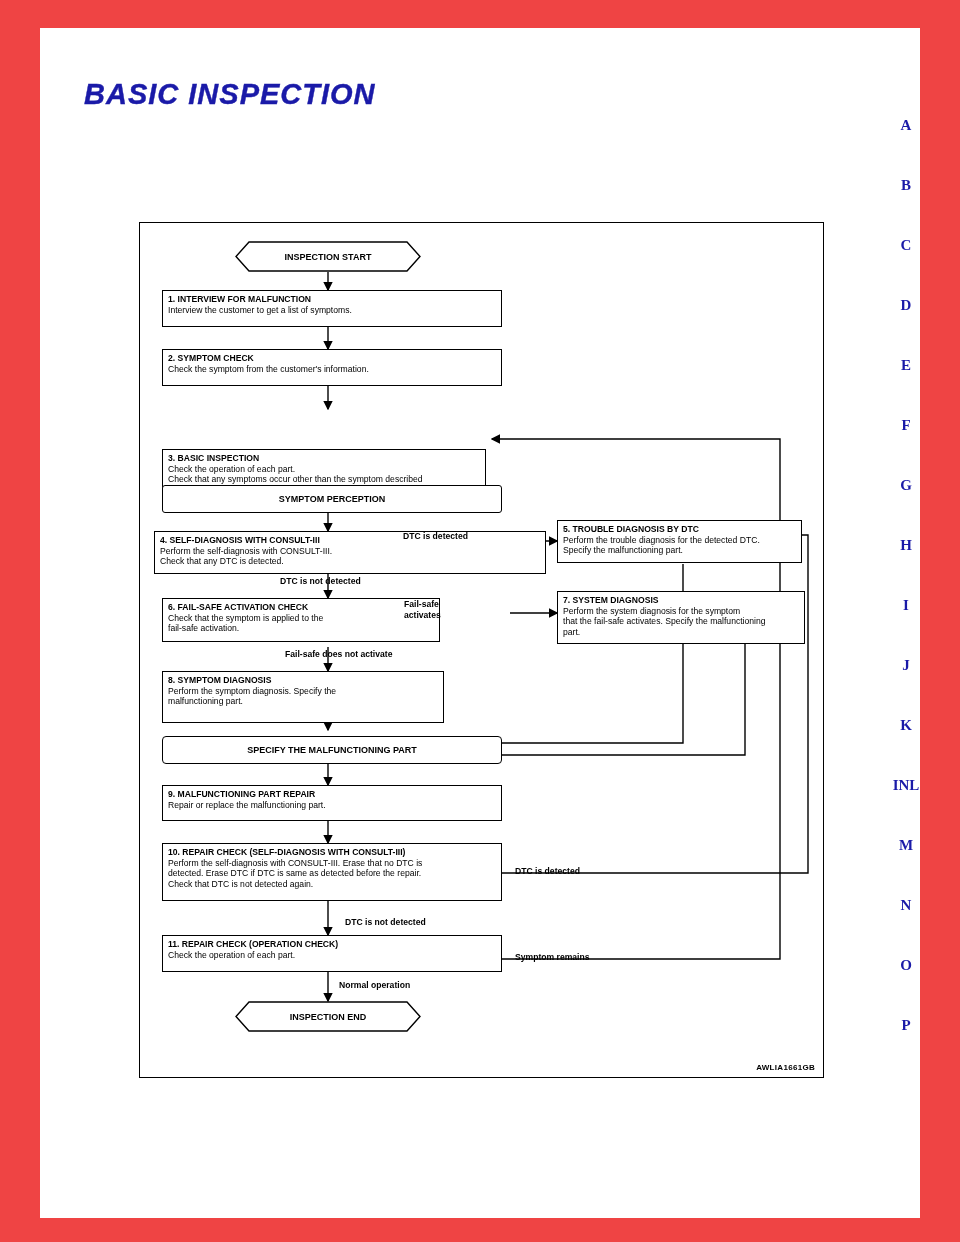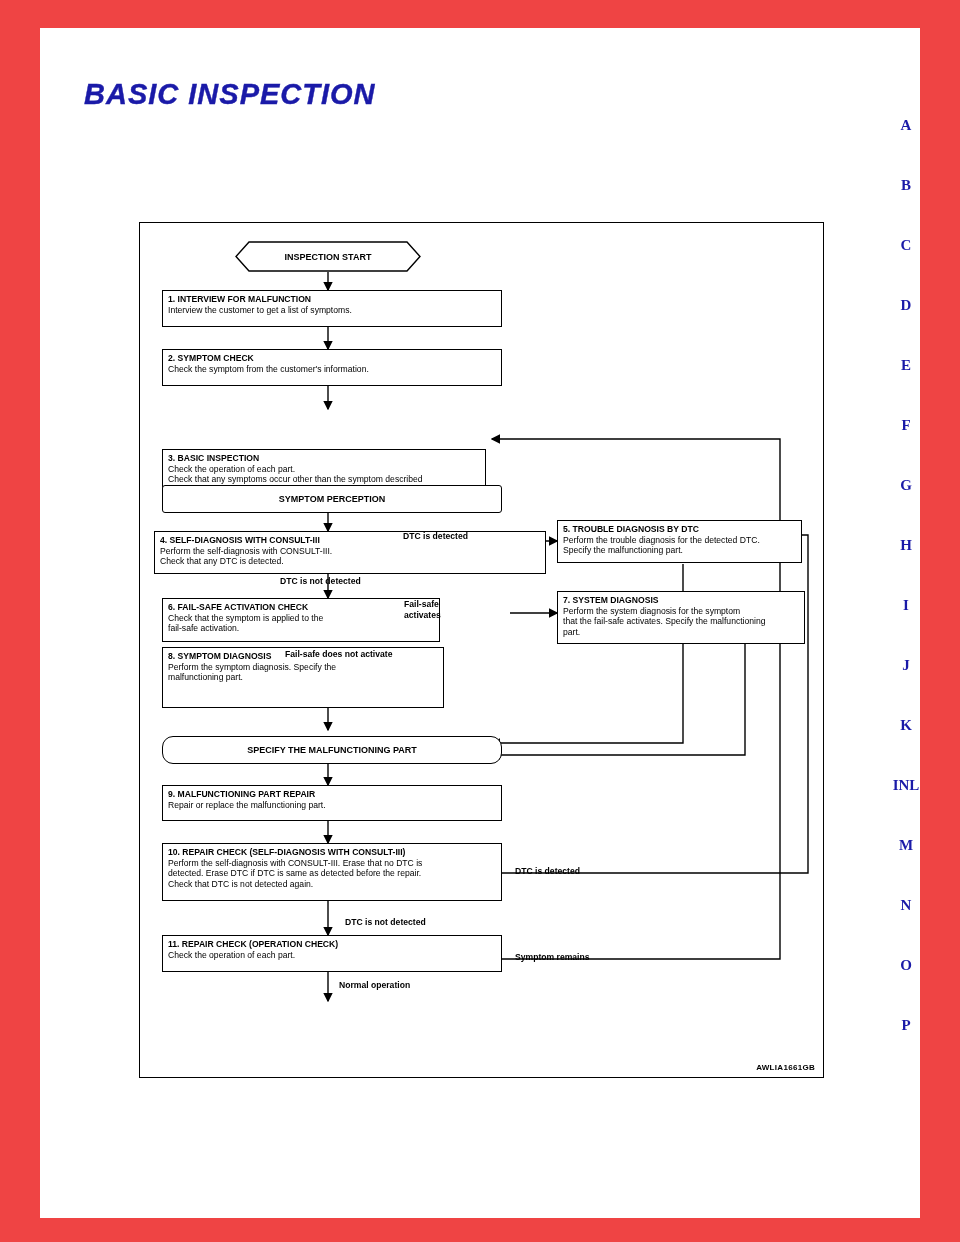--- a/index.html
+++ b/index.html
@@ -152,47 +152,53 @@
         <div>fail-safe activation.</div>
       </div>
 
       <div class="box" style="left:417px;top:368px;width:248px;height:53px;">
         <div class="hdr">7. SYSTEM DIAGNOSIS</div>
         <div>Perform the system diagnosis for the symptom</div>
         <div>that the fail-safe activates. Specify the malfunctioning</div>
         <div>part.</div>
       </div>
 
-      <div class="box" style="left:22px;top:424px;width:282px;height:61px;">
+      <div class="box" style="left:22px;top:448px;width:282px;height:52px;">
         <div class="hdr">8. SYMPTOM DIAGNOSIS</div>
         <div>Perform the symptom diagnosis. Specify the</div>
         <div>malfunctioning part.</div>
       </div>
 
-      <div class="box center" style="left:22px;top:513px;width:340px;height:28px;border-radius:11px;font-size:9px;padding:0;">
+      <div class="box center" style="left:22px;top:513px;width:340px;height:28px;border-radius:4px;font-size:9px;padding:0;">
         <span>SPECIFY THE MALFUNCTIONING PART</span>
       </div>
 
       <div class="box" style="left:22px;top:562px;width:340px;height:36px;">
         <div class="hdr">9. MALFUNCTIONING PART REPAIR</div>
         <div>Repair or replace the malfunctioning part.</div>
       </div>
 
       <div class="box" style="left:22px;top:620px;width:340px;height:58px;">
         <div class="hdr">10. REPAIR CHECK (SELF-DIAGNOSIS WITH CONSULT-III)</div>
         <div>Perform the self-diagnosis with CONSULT-III. Erase that no DTC is</div>
         <div>detected. Erase DTC if DTC is same as detected before the repair.</div>
         <div>Check that DTC is not detected again.</div>
       </div>
 
       <div class="box" style="left:22px;top:712px;width:340px;height:37px;">
         <div class="hdr">11. REPAIR CHECK (OPERATION CHECK) </div>
         <div>Check the operation of each part.</div>
       </div>
 
+      <div class="hex" style="left:95px;top:778px;">
+        <svg class="hx" viewBox="0 0 186 31" preserveAspectRatio="none">
+          <polygon points="14,1 172,1 185,15.5 172,30 14,30 1,15.5" fill="#fff" stroke="#000" stroke-width="1.4"></polygon>
+        </svg>
+        <div class="hexlabel">INSPECTION END</div>
+      </div>
 
       <div class="lbl" style="left:263px;top:308px;">DTC is detected</div>
       <div class="lbl" style="left:140px;top:353px;">DTC is not detected</div>
       <div class="lbl" style="left:264px;top:376px;">Fail-safe</div>
       <div class="lbl" style="left:264px;top:387px;">activates</div>
       <div class="lbl" style="left:145px;top:426px;">Fail-safe does not activate</div>
       <div class="lbl" style="left:375px;top:643px;">DTC is detected</div>
       <div class="lbl" style="left:205px;top:694px;">DTC is not detected</div>
       <div class="lbl" style="left:375px;top:729px;">Symptom remains</div>
       <div class="lbl" style="left:199px;top:757px;">Normal operation</div>

